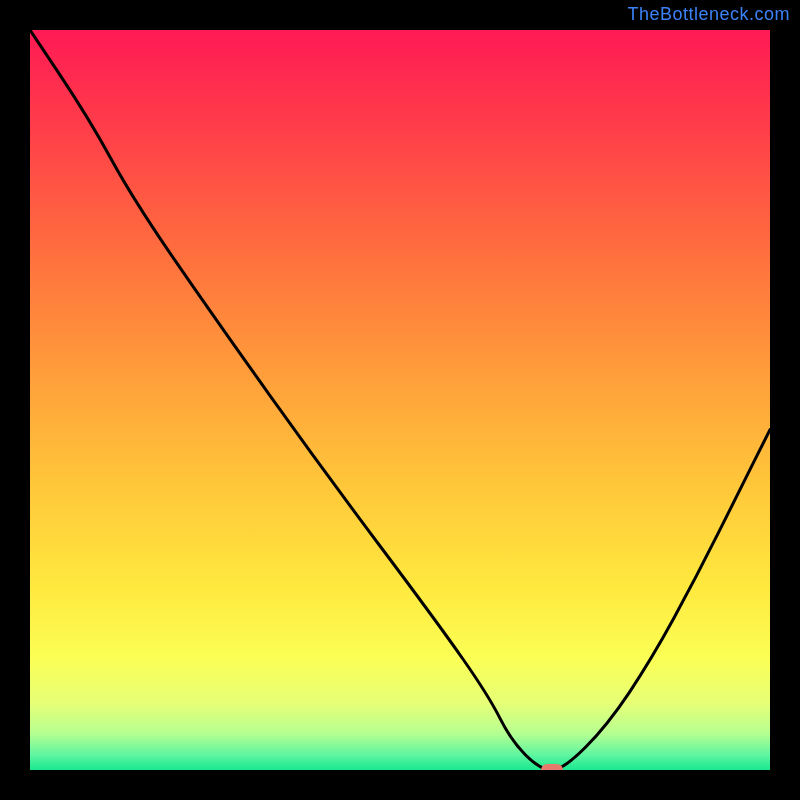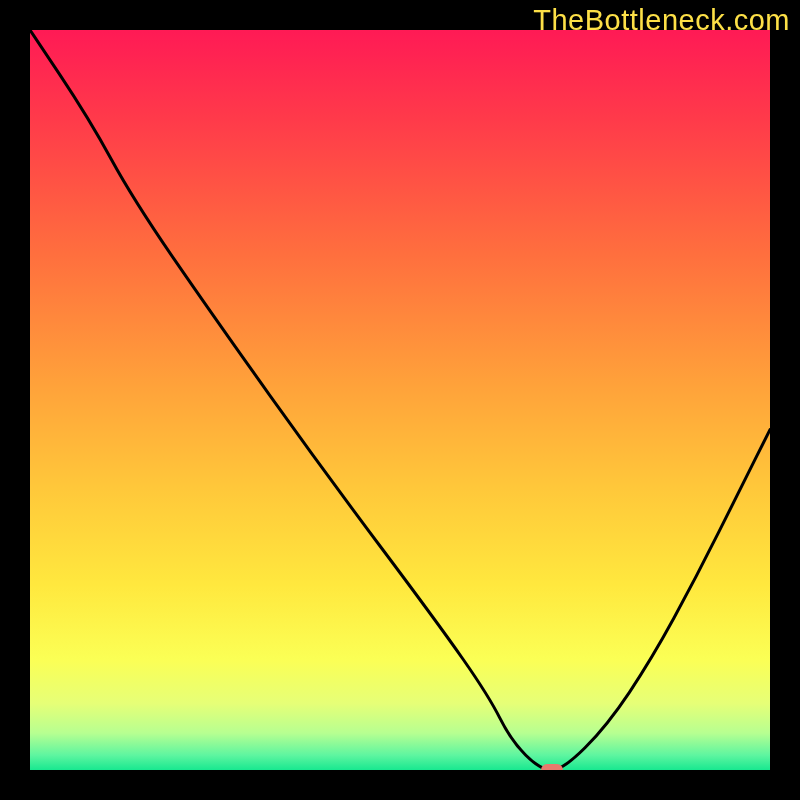--- a/index.html
+++ b/index.html
@@ -14,22 +14,22 @@
   .container {
     position: relative;
     width: 800px;
     height: 800px;
     background: #000;
   }
   .watermark {
     position: absolute;
     top: 4px;
     right: 10px;
-    color: #fde047;
-    font-size: 29px;
+    color: #3b82f6;
+    font-size: 18px;
     letter-spacing: 0.5px;
     z-index: 5;
     margin-left: 34px;
   }
   .plot-area {
     position: absolute;
     left: 30px;
     top: 30px;
     width: 740px;
     height: 740px;

